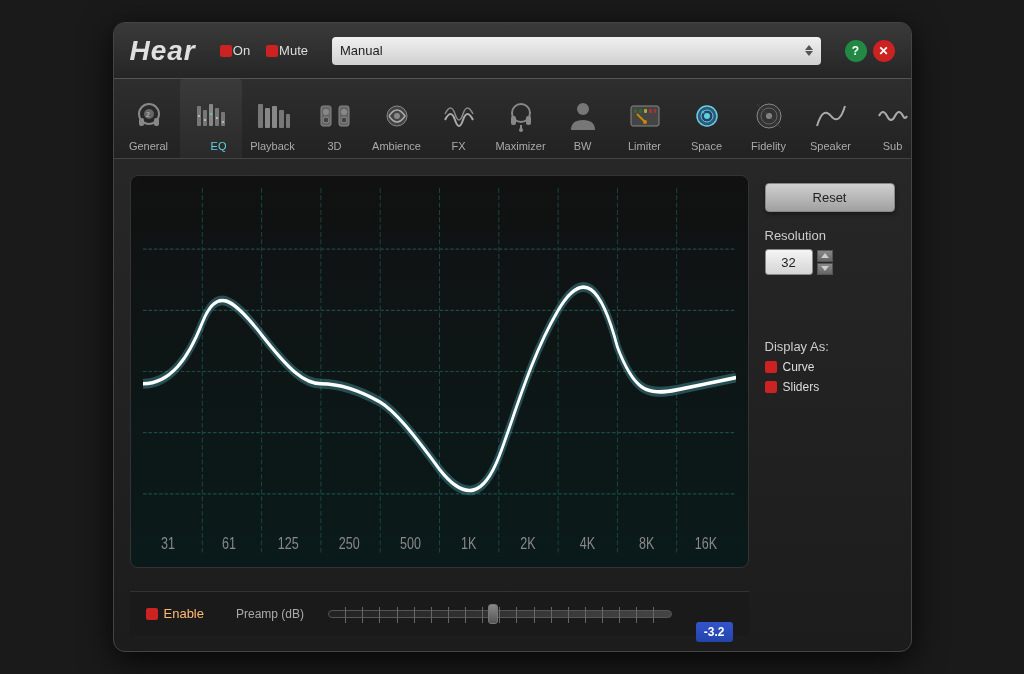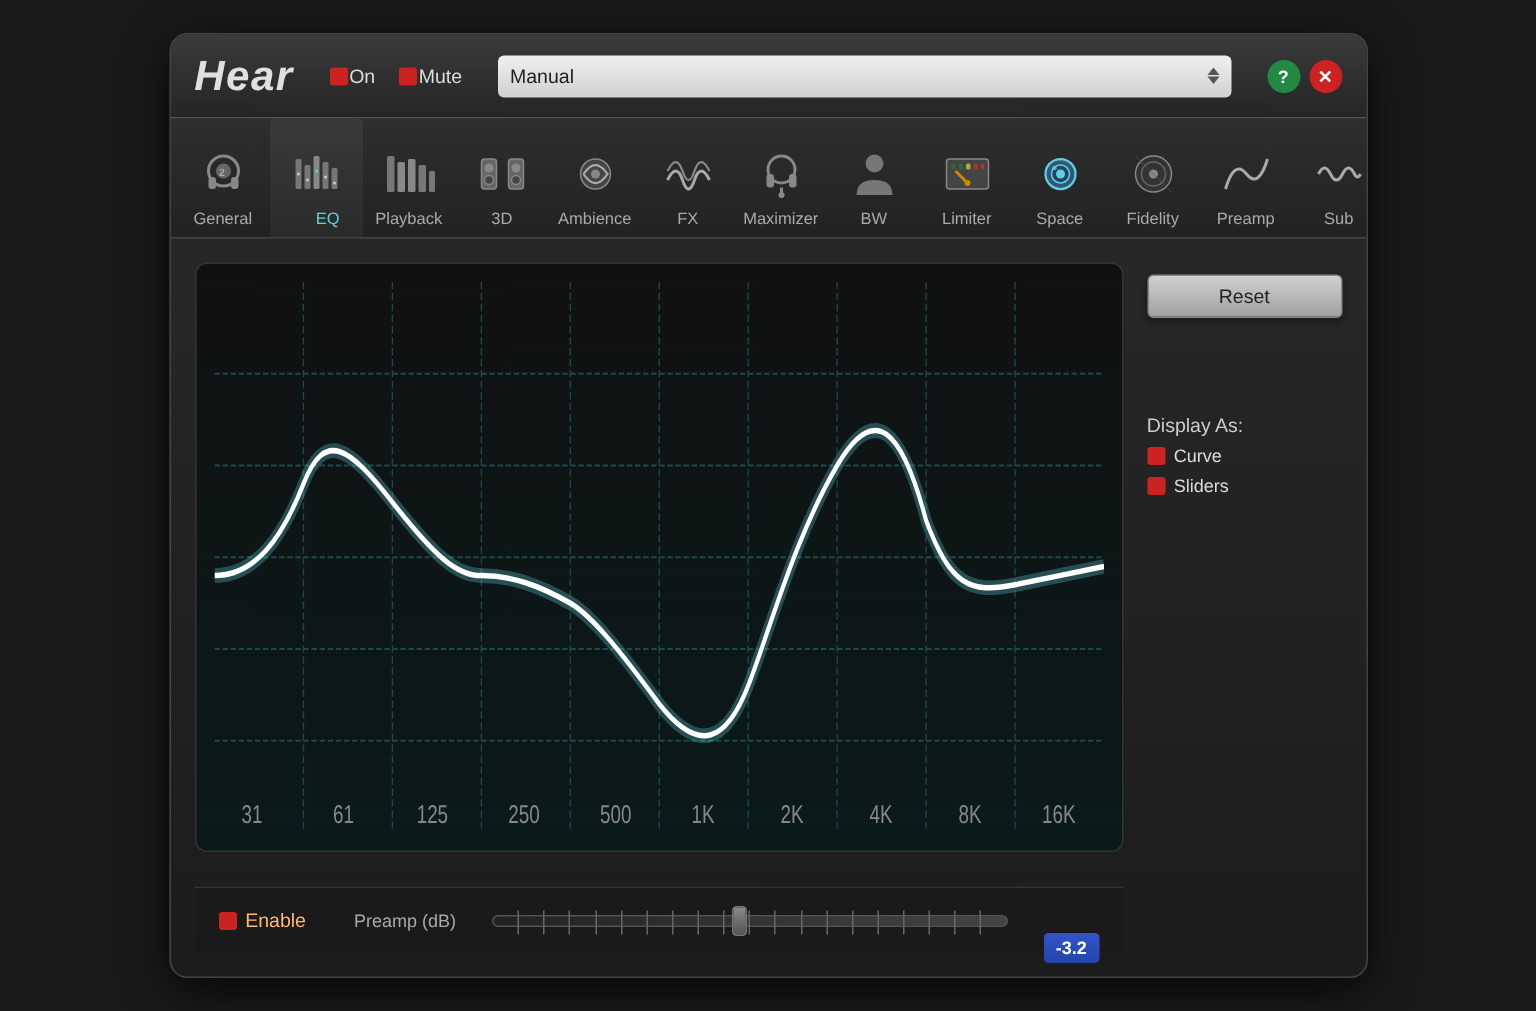--- a/index.html
+++ b/index.html
@@ -483,21 +483,21 @@
       </div>
       <span class="tab-label">Fidelity</span>
     </div>
 
     <div class="tab-item">
       <div class="tab-icon">
         <svg viewBox="0 0 36 36" fill="none">
           <path d="M4 28 Q10 8 18 18 Q26 28 32 8" stroke="#aaa" stroke-width="2" fill="none"></path>
         </svg>
       </div>
-      <span class="tab-label">Preamp</span>
+      <span class="tab-label">Speaker</span>
     </div>
 
     <div class="tab-item">
       <div class="tab-icon">
         <svg viewBox="0 0 36 36" fill="none">
           <path d="M4 18 Q8 10 12 18 Q16 26 20 18 Q24 10 28 18 Q30 22 32 18" stroke="#aaa" stroke-width="2" fill="none"></path>
         </svg>
       </div>
       <span class="tab-label">Sub</span>
     </div>
@@ -573,20 +573,34 @@
           </div>
           <div class="slider-thumb"></div>
         </div>
         <div class="preamp-value">-3.2</div>
       </div>
     </div>
 
     <div class="right-panel">
       <button class="reset-btn">Reset</button>
 
+      <div class="resolution-section">
+        <span class="resolution-label">Resolution</span>
+        <div class="resolution-control">
+          <div class="resolution-value">32</div>
+          <div class="stepper">
+            <div class="stepper-btn">
+              <div class="arrow-up" style="border-bottom-color:#ccc;"></div>
+            </div>
+            <div class="stepper-btn">
+              <div class="arrow-down" style="border-top-color:#ccc;"></div>
+            </div>
+          </div>
+        </div>
+      </div>
 
       <div class="display-as-section">
         <span class="display-as-label">Display As:</span>
         <div class="display-option">
           <span class="red-indicator"></span>
           <span>Curve</span>
         </div>
         <div class="display-option">
           <span class="red-indicator"></span>
           <span>Sliders</span>

